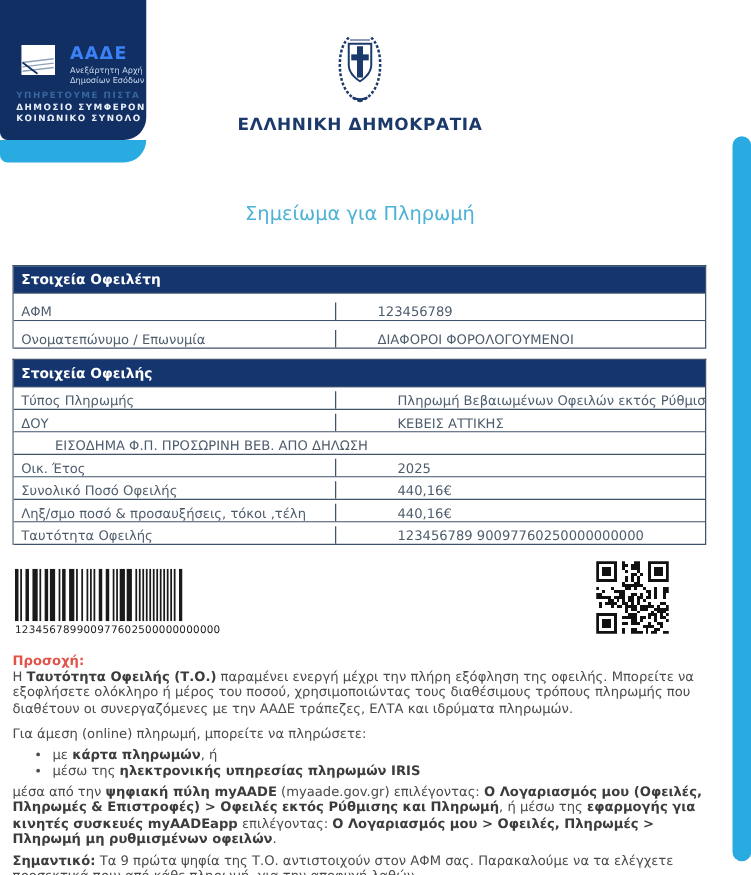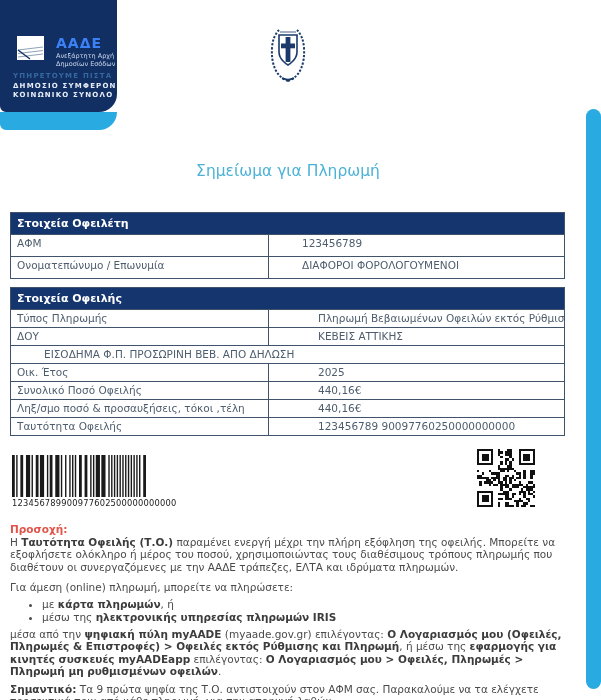--- a/index.html
+++ b/index.html
@@ -53,21 +53,21 @@
     position:absolute;left:10px;width:553px;
     border:1px solid #41536b;border-bottom:none;
     font-size:10.5px;color:#4e5d6d;
   }
   .t-debtor{top:212px;}
   .t-debt{top:287px;}
   .thead{
     background:#14356e;color:#ffffff;font-weight:bold;
     padding:4px 6px;font-size:11px;border-bottom:1px solid #41536b;
   }
-  .trow{display:flex;border-bottom:1px solid #41536b;background:#fff;}
+  .trow{display:flex;border-bottom:1px solid #41536b;background:#fff;align-items:flex-end;}
   .t-debtor .trow{height:21px;}
   .t-debt .trow{height:17px;gap:16px;}
   .tlabel{
     width:245px;padding:2px 6px 0 6px;border-right:1px solid #41536b;
     overflow:hidden;white-space:nowrap;
   }
   .tvalue{flex:1;padding:2px 8px 0 8px;overflow:hidden;white-space:nowrap;margin-left:25px;}
   
   .barcode-wrap{position:absolute;left:12px;top:455px;width:140px;}
   .barcode-svg{display:block;width:134px;height:42px;}
@@ -118,20 +118,21 @@
       <g stroke="#1b3a6b" fill="none">
         <path d="M21 59 C9 55 4 42 5 26 C5.5 18 8 12 12 8" stroke-width="2" stroke-dasharray="2.2 1.6"></path>
         <path d="M21 59 C33 55 38 42 37 26 C36.5 18 34 12 30 8" stroke-width="2" stroke-dasharray="2.2 1.6"></path>
         <path d="M13 10 L29 10" stroke-width="0.8"></path>
       </g>
       <path d="M12 13 H30 V30 C30 38 21 43 21 43 C21 43 12 38 12 30 Z" fill="#ffffff" stroke="#1b3a6b" stroke-width="1.6"></path>
       <rect x="18.6" y="15" width="4.8" height="25" fill="#1b3a6b"></rect>
       <rect x="14" y="21.5" width="14" height="4.8" fill="#1b3a6b"></rect>
       <path d="M15 56 C19 58 23 58 27 56" stroke="#1b3a6b" stroke-width="1.6" fill="none"></path>
     </svg>
+    <div class="republic-title">ΕΛΛΗΝΙΚΗ ΔΗΜΟΚΡΑΤΙΑ</div>
   </div>
 
   <div class="side-bar"></div>
 
   <div class="doc-title">Σημείωμα για Πληρωμή</div>
 
   <div class="info-table t-debtor">
     <div class="thead">Στοιχεία Οφειλέτη</div>
     <div class="trow">
       <div class="tlabel">ΑΦΜ</div>

